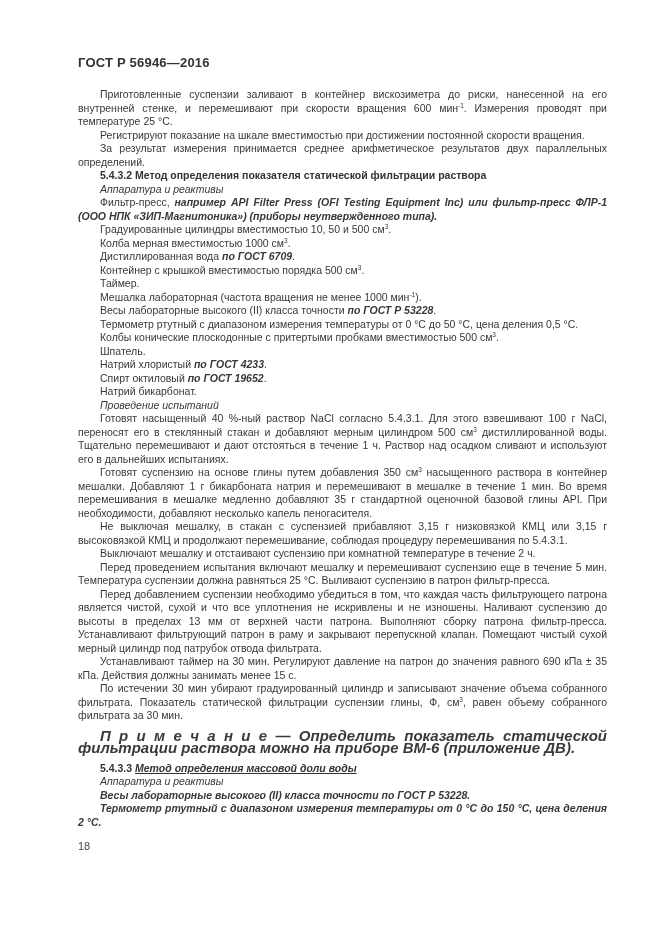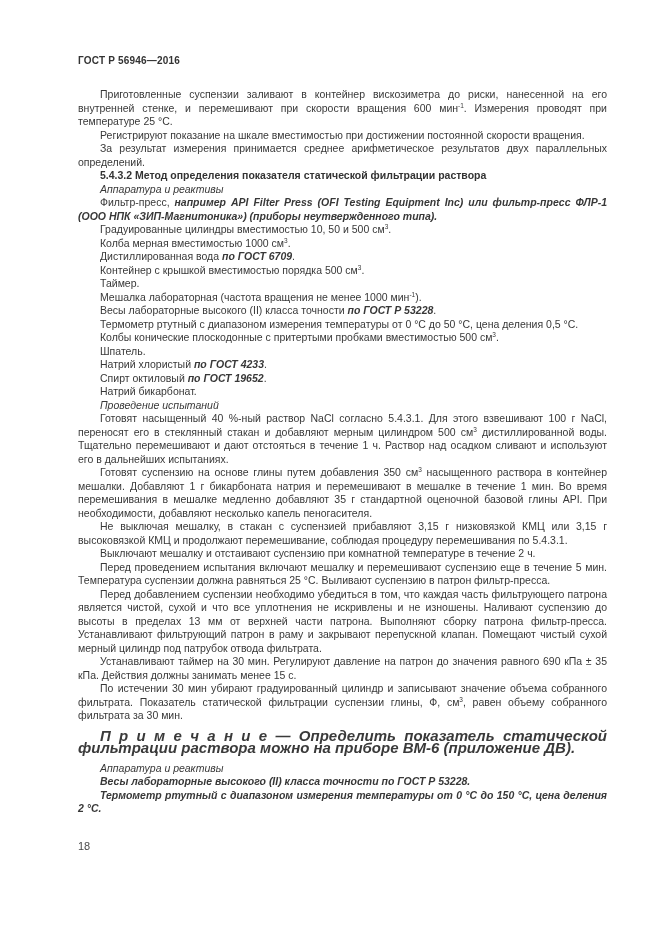--- a/index.html
+++ b/index.html
@@ -13,21 +13,21 @@
     height: 935px;
     background: #ffffff;
     font-family: "Liberation Sans", sans-serif;
     color: #383838;
     overflow: hidden;
   }
   .doc-header {
     position: absolute;
     top: 55px;
     left: 78px;
-    font-size: 10px;
+    font-size: 13px;
     font-weight: bold;
     color: #333333;
     letter-spacing: 0.2px;
   }
   .doc-body {
     position: absolute;
     top: 88px;
     left: 78px;
     width: 529px;
   }
@@ -94,19 +94,20 @@
       <p class="para"><span class="i">Проведение испытаний</span></p>
       <p class="para"><span>Готовят насыщенный 40 %-ный раствор NaCl согласно 5.4.3.1. Для этого взвешивают 100 г NaCl, переносят его в стеклянный стакан и добавляют мерным цилиндром 500 см</span><sup>3</sup><span> дистиллированной воды. Тщательно перемешивают и дают отстояться в течение 1 ч. Раствор над осадком сливают и используют его в дальнейших испытаниях.</span></p>
       <p class="para"><span>Готовят суспензию на основе глины путем добавления 350 см</span><sup>3</sup><span> насыщенного раствора в контейнер мешалки. Добавляют 1 г бикарбоната натрия и перемешивают в мешалке в течение 1 мин. Во время перемешивания в мешалке медленно добавляют 35 г стандартной оценочной базовой глины API. При необходимости, добавляют несколько капель пеногасителя.</span></p>
       <p class="para"><span>Не выключая мешалку, в стакан с суспензией прибавляют 3,15 г низковязкой КМЦ или 3,15 г высоковязкой КМЦ и продолжают перемешивание, соблюдая процедуру перемешивания по 5.4.3.1.</span></p>
       <p class="para"><span>Выключают мешалку и отстаивают суспензию при комнатной температуре в течение 2 ч.</span></p>
       <p class="para"><span>Перед проведением испытания включают мешалку и перемешивают суспензию еще в течение 5 мин. Температура суспензии должна равняться 25 °С. Выливают суспензию в патрон фильтр-пресса.</span></p>
       <p class="para"><span>Перед добавлением суспензии необходимо убедиться в том, что каждая часть фильтрующего патрона является чистой, сухой и что все уплотнения не искривлены и не изношены. Наливают суспензию до высоты в пределах 13 мм от верхней части патрона. Выполняют сборку патрона фильтр-пресса. Устанавливают фильтрующий патрон в раму и закрывают перепускной клапан. Помещают чистый сухой мерный цилиндр под патрубок отвода фильтрата.</span></p>
       <p class="para"><span>Устанавливают таймер на 30 мин. Регулируют давление на патрон до значения равного 690 кПа ± 35 кПа. Действия должны занимать менее 15 с.</span></p>
       <p class="para"><span>По истечении 30 мин убирают градуированный цилиндр и записывают значение объема собранного фильтрата. Показатель статической фильтрации суспензии глины, Ф, см</span><sup>3</sup><span>, равен объему собранного фильтрата за 30 мин.</span></p>
       <p class="para note"><span class="b i">П р и м е ч а н и е  — Определить показатель статической фильтрации раствора можно на приборе ВМ-6 (приложение ДВ).</span></p>
+      <p class="para heading"><span class="b">5.4.3.3 </span><span class="b i u">Метод определения массовой доли воды </span></p>
       <p class="para"><span class="i">Аппаратура и реактивы</span></p>
       <p class="para"><span class="b i">Весы лабораторные высокого (II) класса точности по ГОСТ Р 53228.</span></p>
       <p class="para"><span class="b i">Термометр ртутный с диапазоном измерения температуры от 0 °С до 150 °С, цена деления 2 °С.</span></p>
     </div>
 
   <div class="page-number">18</div>
 </div>
 
 </body></html>

